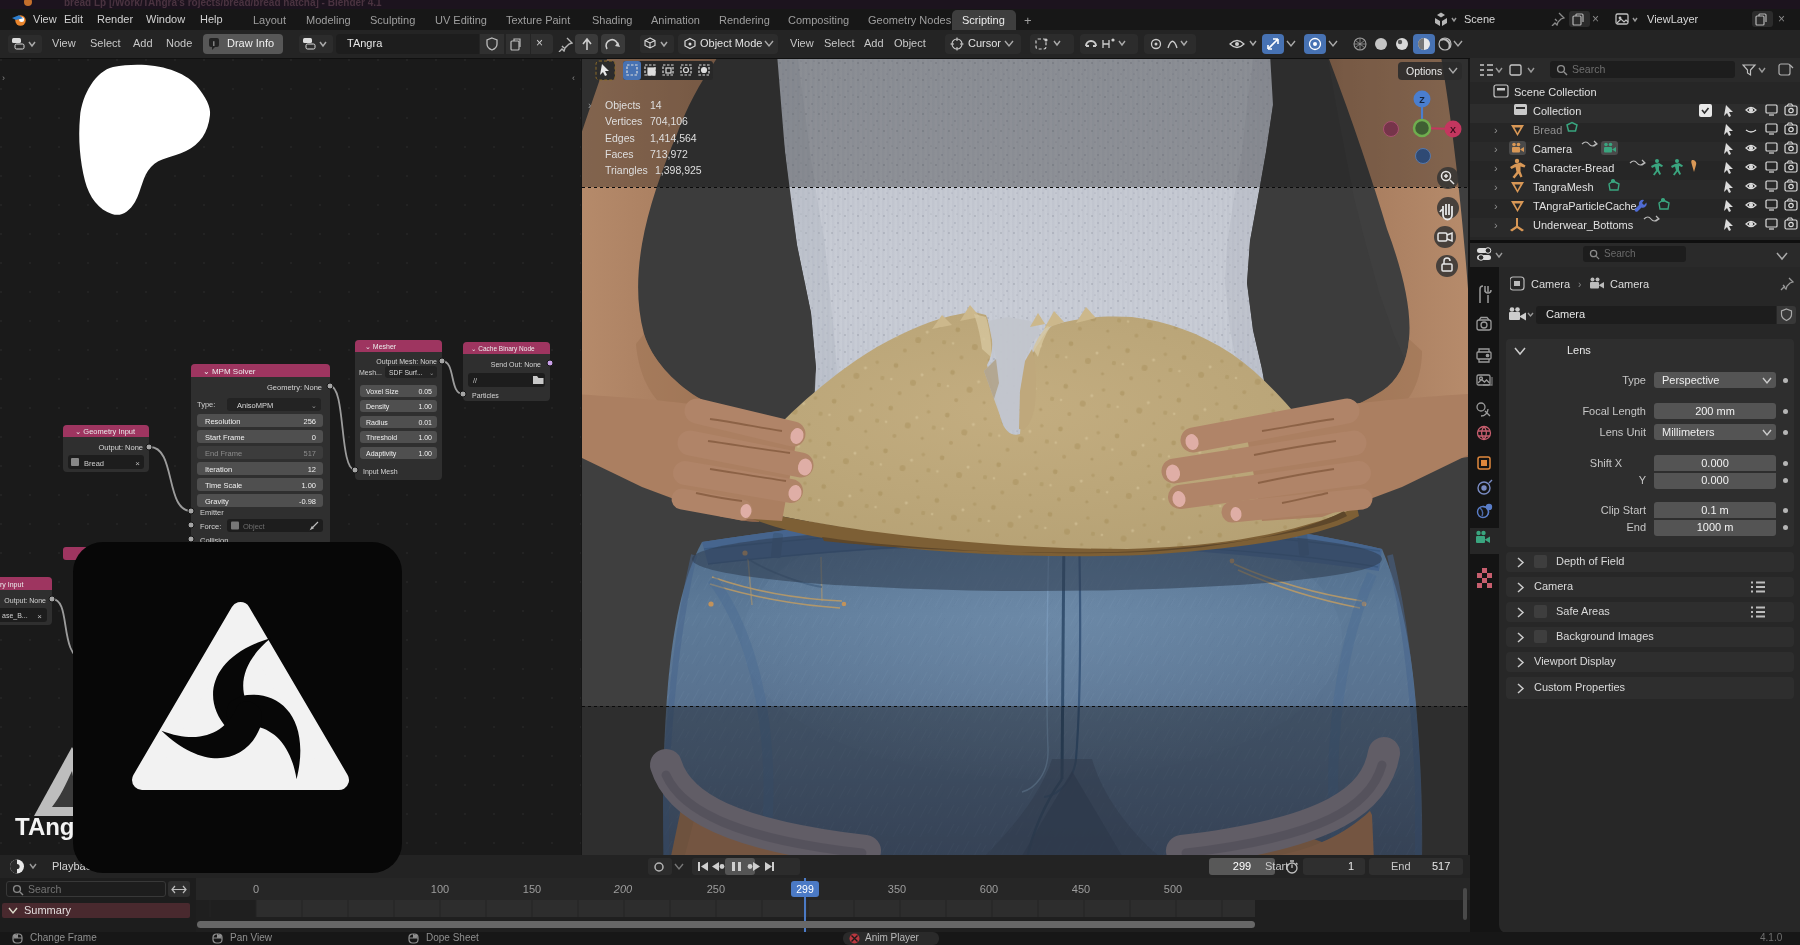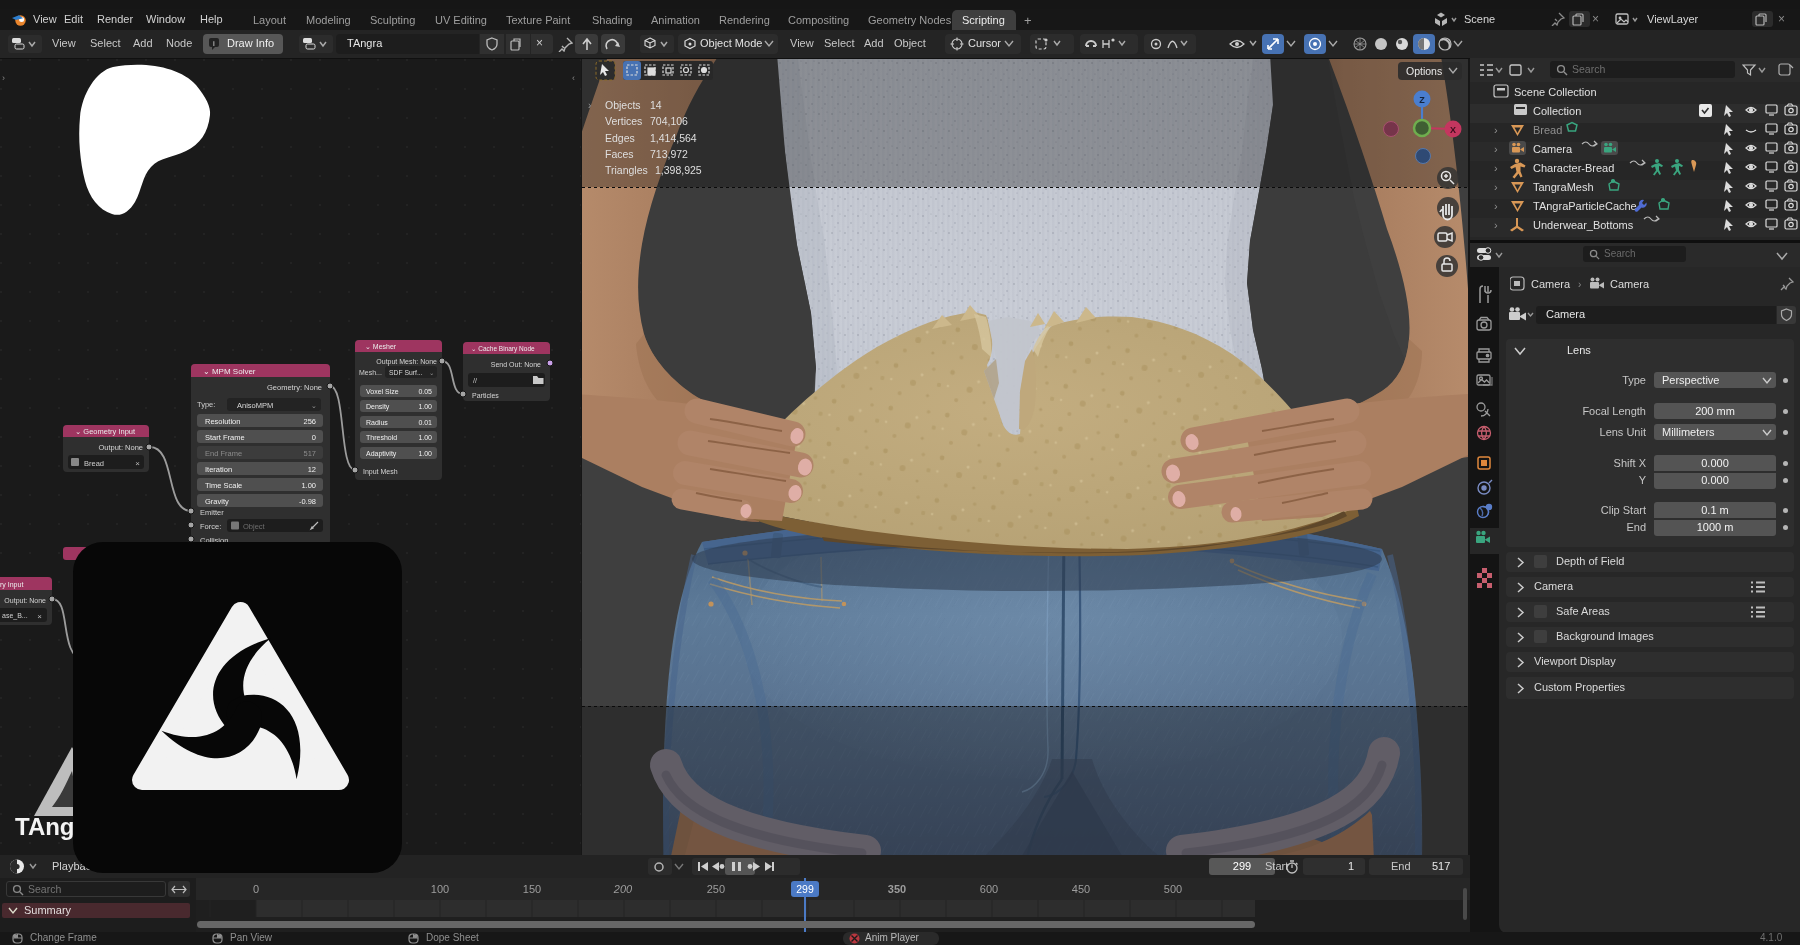--- a/index.html
+++ b/index.html
@@ -4,20 +4,24 @@
 <style>
   html,body{margin:0;padding:0;width:1800px;height:945px;overflow:hidden;background:#161616;font-family:"Liberation Sans",sans-serif;}
   .abs{position:absolute;}
   #stage{position:relative;width:1800px;height:945px;}
   .txt{color:#c8c8c8;font-size:11px;white-space:nowrap;}
 </style>
 </head>
 <body>
 <div id="stage">
 
+  <div class="abs" style="left:0;top:0;width:1800px;height:9px;background:#1c131e;overflow:hidden;">
+    <div class="abs" style="left:24px;top:-2px;width:8px;height:8px;border-radius:50%;background:#c46f2c;"></div>
+    <div class="abs" style="left:64px;top:-3px;color:#4a3340;font-size:10px;font-weight:bold;font-family:'Liberation Sans',sans-serif;white-space:nowrap;">bread Lp [/Work/TAngra's rojects/bread/bread natcha] - Blender 4.1</div>
+  </div>
 
   <div class="abs" id="menurow" style="left:0;top:9px;width:1800px;height:21px;background:#171717;">
     <svg class="abs" style="left:11px;top:3px" width="16" height="16" viewBox="0 0 16 16">
         <circle cx="9.5" cy="8.5" r="5.2" fill="#e8842c"></circle>
         <circle cx="10.6" cy="7.6" r="2.5" fill="#fff"></circle>
         <path d="M1,6 L8,3.2 L12,6.2 L5,8 Z" fill="#2d7fd0"></path>
       </svg>
     <div class="abs txt" style="left:33px;top:4px;color:#d2d2d2">View</div>
     <div class="abs txt" style="left:64px;top:4px;color:#d2d2d2">Edit</div>
     <div class="abs txt" style="left:97px;top:4px;color:#d2d2d2">Render</div>
@@ -883,21 +887,21 @@
       </svg>
     <div class="abs txt" style="left:96px;top:347px;color:#c6c6c6;width:80px;text-align:right;">Focal Length</div>
     <div class="abs" style="left:184px;top:345px;width:122px;height:16px;background:#545454;border-radius:3px;"></div>
     <div class="abs txt" style="left:184px;top:347px;color:#f2f2f2;width:122px;text-align:center;">200 mm</div>
     <div class="abs txt" style="left:96px;top:368px;color:#c6c6c6;width:80px;text-align:right;">Lens Unit</div>
     <div class="abs" style="left:184px;top:366px;width:122px;height:16px;background:#545454;border-radius:3px;"></div>
     <div class="abs txt" style="left:192px;top:368px;color:#efefef;">Millimeters</div>
     <svg class="abs" style="left:292px;top:371px" width="10" height="8" viewBox="0 0 10 8">
         <path d="M1,1 l4,5 4,-5" fill="none" stroke="#ccc" stroke-width="1.4"></path>
       </svg>
-    <div class="abs txt" style="left:96px;top:399px;color:#c6c6c6;width:80px;text-align:right;">Shift X</div>
+    <div class="abs txt" style="left:96px;top:399px;color:#c6c6c6;width:80px;text-align:center;">Shift X</div>
     <div class="abs" style="left:184px;top:397px;width:122px;height:16px;background:#545454;border-radius:3px 3px 0 0;"></div>
     <div class="abs txt" style="left:184px;top:399px;color:#f2f2f2;width:122px;text-align:center;">0.000</div>
     <div class="abs txt" style="left:96px;top:416px;color:#c6c6c6;width:80px;text-align:right;">Y</div>
     <div class="abs" style="left:184px;top:414.5px;width:122px;height:16px;background:#545454;border-radius:0 0 3px 3px;"></div>
     <div class="abs txt" style="left:184px;top:416px;color:#f2f2f2;width:122px;text-align:center;">0.000</div>
     <div class="abs txt" style="left:96px;top:446px;color:#c6c6c6;width:80px;text-align:right;">Clip Start</div>
     <div class="abs" style="left:184px;top:444px;width:122px;height:16px;background:#545454;border-radius:3px 3px 0 0;"></div>
     <div class="abs txt" style="left:184px;top:446px;color:#f2f2f2;width:122px;text-align:center;">0.1 m</div>
     <div class="abs txt" style="left:96px;top:463px;color:#c6c6c6;width:80px;text-align:right;">End</div>
     <div class="abs" style="left:184px;top:461.5px;width:122px;height:16px;background:#545454;border-radius:0 0 3px 3px;"></div>
@@ -1058,21 +1062,21 @@
     <div class="abs txt" style="left:1391px;top:5px;color:#c9c9c9;">End</div>
     <div class="abs txt" style="left:1432px;top:5px;color:#e8e8e8;">517</div>
 
     <div class="abs" style="left:0;top:23px;width:1470px;height:22px;background:#262626;"></div>
     <div class="abs txt" style="left:246px;top:28px;color:#9d9d9d;width:20px;text-align:center;">0</div>
     <div class="abs txt" style="left:338px;top:28px;color:#9d9d9d;width:20px;text-align:center;margin-top:45px;">50</div>
     <div class="abs txt" style="left:430px;top:28px;color:#9d9d9d;width:20px;text-align:center;">100</div>
     <div class="abs txt" style="left:522px;top:28px;color:#9d9d9d;width:20px;text-align:center;">150</div>
     <div class="abs txt" style="left:613px;top:28px;color:#9d9d9d;width:20px;text-align:center;font-style:italic;">200</div>
     <div class="abs txt" style="left:705px;top:28px;color:#9d9d9d;width:20px;text-align:right;">250</div>
-    <div class="abs txt" style="left:887px;top:28px;color:#9d9d9d;width:20px;text-align:center;font-weight:bold;">350</div>
+    <div class="abs txt" style="left:887px;top:28px;color:#9d9d9d;width:20px;text-align:center;">350</div>
     <div class="abs txt" style="left:979px;top:28px;color:#9d9d9d;width:20px;text-align:center;">600</div>
     <div class="abs txt" style="left:1071px;top:28px;color:#9d9d9d;width:20px;text-align:center;">450</div>
     <div class="abs txt" style="left:1163px;top:28px;color:#9d9d9d;width:20px;text-align:center;">500</div>
 
     <div class="abs" style="left:0;top:45px;width:1470px;height:32px;background:#1f1f1f;"></div>
     <div class="abs" style="left:256px;top:45px;width:999px;height:17px;background:#2d2d2d;"></div>
     <svg class="abs" style="left:200px;top:45px" width="1270" height="17" viewBox="0 0 1270 17">
         <g stroke="#242424" stroke-width="1">
       <line x1="10" y1="0" x2="10" y2="17"></line>
           <line x1="56" y1="0" x2="56" y2="17"></line>

